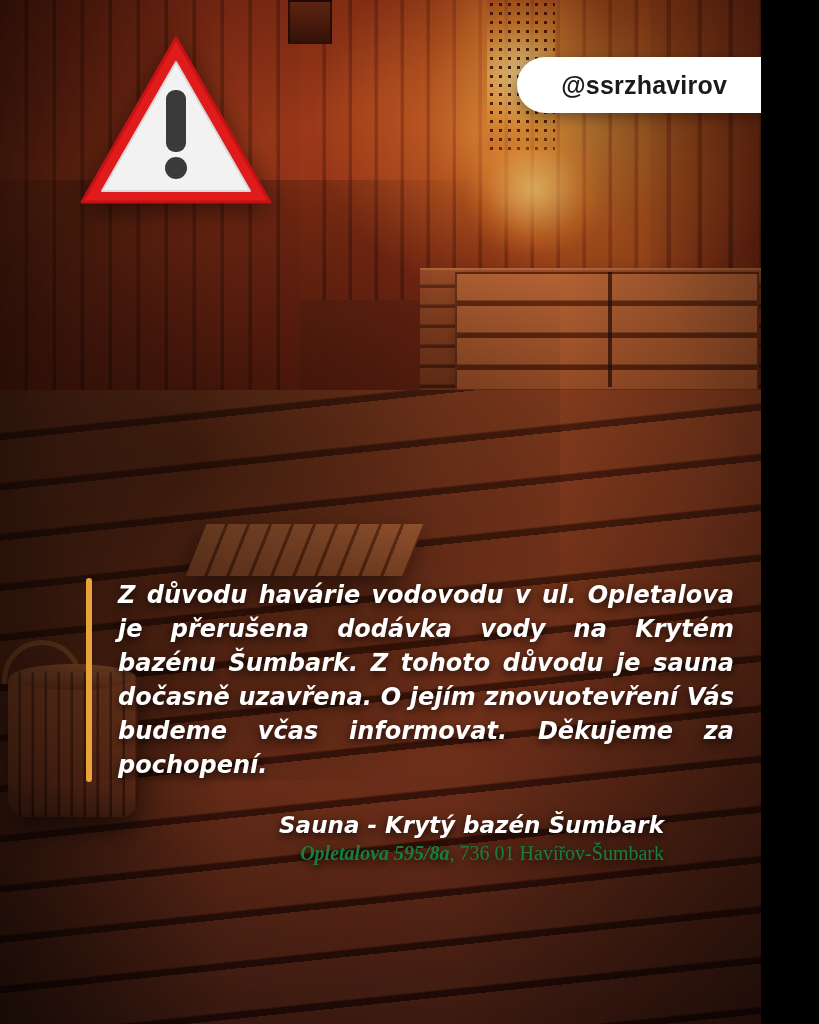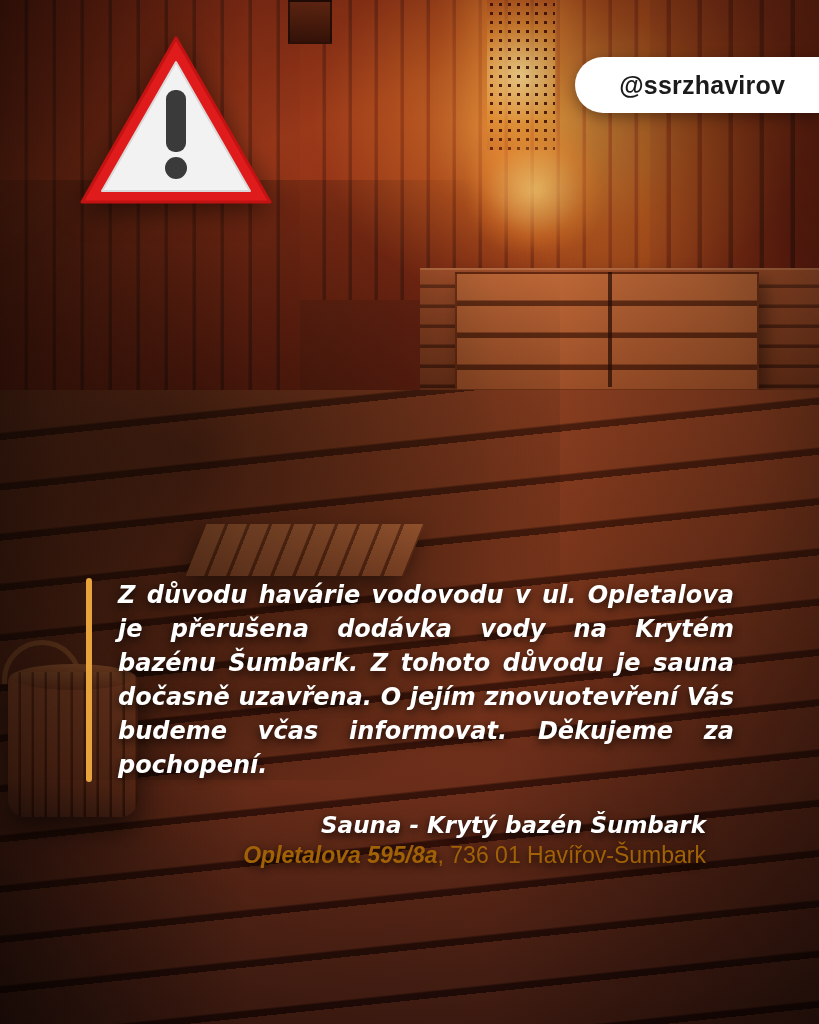--- a/index.html
+++ b/index.html
@@ -6,21 +6,21 @@
     margin: 0;
     padding: 0;
     background: #000;
   }
   body {
     font-family: "Liberation Sans", sans-serif;
   }
 
   .poster {
     position: relative;
-    width: 819px;
+    width: 761px;
     height: 1024px;
     overflow: hidden;
     background: #2a0b06;
   }
 
   
   .photo {
     position: absolute;
     inset: 0;
     background:
@@ -306,43 +306,43 @@
     text-align: justify;
     text-shadow: 0 3px 10px rgba(0,0,0,0.75);
   }
 
   
   .venue-block {
     position: absolute;
     right: 86px;
     top: 812px;
     display: flex;
-    gap: 22px;
+    gap: 6px;
     align-items: flex-end;
     text-align: right;
   }
   .venue-texts {
     display: flex;
     flex-direction: column;
     gap: 4px;
     align-items: flex-end;
   }
   .venue-name {
     font-family: "DejaVu Sans", sans-serif;
     font-style: italic;
     font-weight: 700;
     font-size: 23px;
     color: #ffffff;
     text-shadow: 0 3px 9px rgba(0,0,0,0.8);
     white-space: nowrap;
   }
   .venue-address {
-    font-family: Liberation Sans, sans-serif;
-    font-size: 23px;
-    color: #a16207;
+    font-family: Liberation Serif, serif;
+    font-size: 20px;
+    color: #15803d;
     text-shadow: 0 3px 9px rgba(0,0,0,0.8);
     white-space: nowrap;
   }
   .venue-address .street {
     font-style: italic;
     font-weight: 700;
   }
   .venue-bar {
     width: 5px;
     background: #e8a33d;

